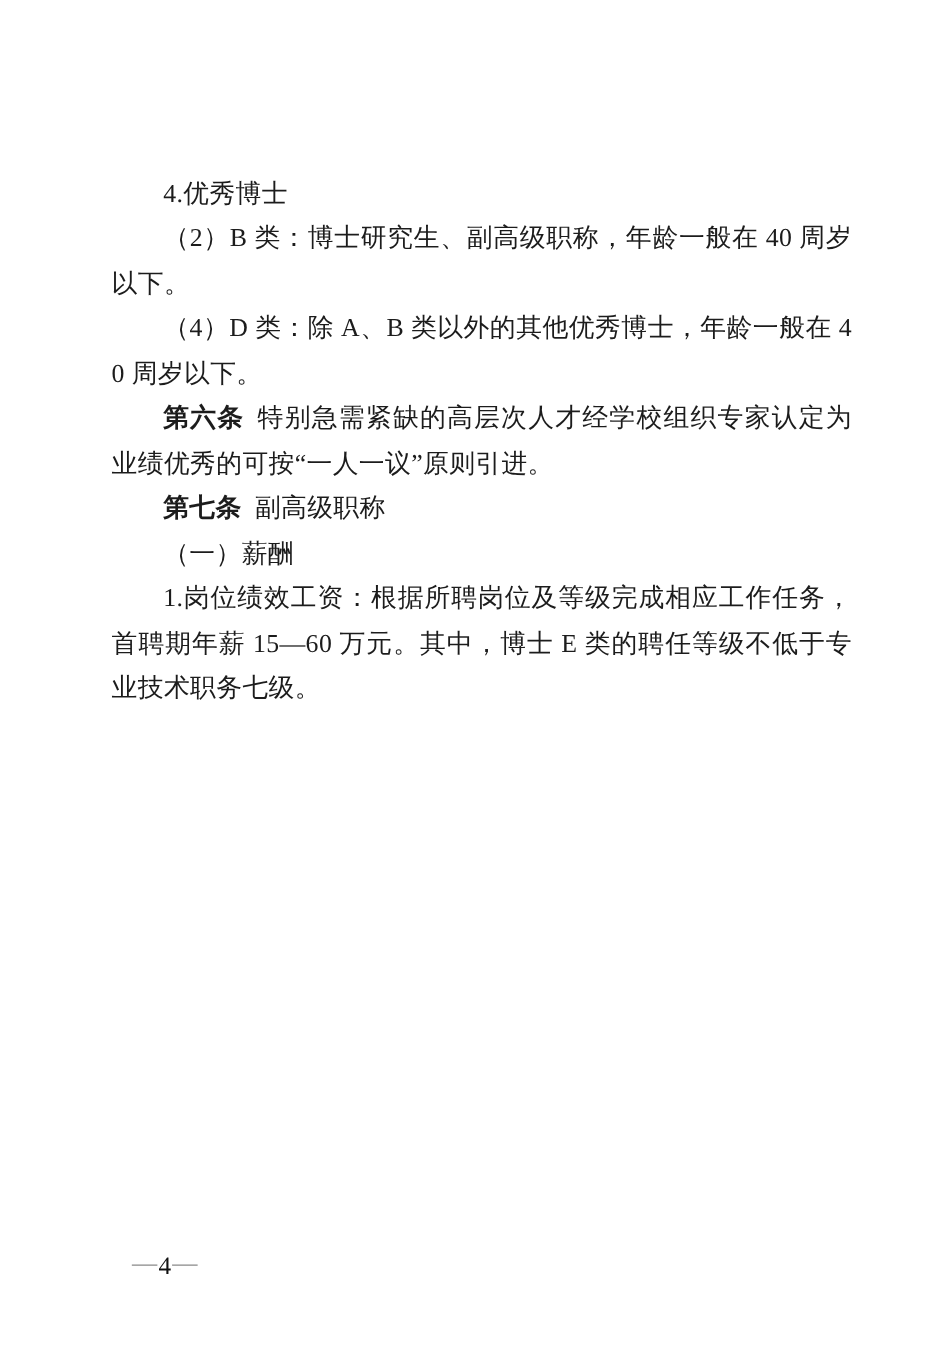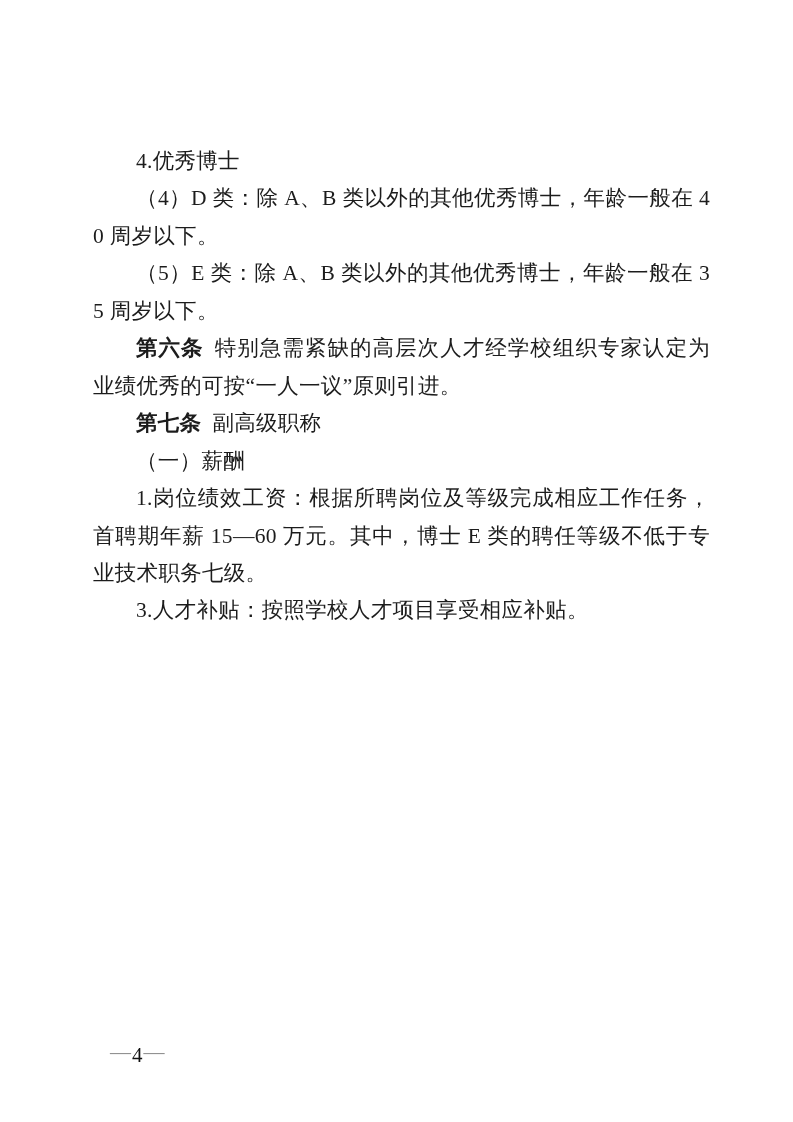--- a/index.html
+++ b/index.html
@@ -56,26 +56,25 @@
     padding: 0 1px;
   }
 </style>
 </head>
 <body>
 
 <div class="page">
 
   <main class="doc-body">
     <p class="para"><span>4.优秀博士</span></p>
+    <p class="para"><span>（2）B 类：博士研究生、副高级职称，年龄一般在 40 周岁以下。</span></p>
     <p class="para"><span>（4）D 类：除 A、B 类以外的其他优秀博士，年龄一般在 40 周岁以下。</span></p>
-    <p class="para"><span>（5）E 类：除 A、B 类以外的其他优秀博士，年龄一般在 35 周岁以下。</span></p>
     <p class="para"><b class="article">第六条</b><span>特别急需紧缺的高层次人才经学校组织专家认定为业绩优秀的可按“一人一议”原则引进。</span></p>
     <p class="para"><b class="article">第七条</b><span>副高级职称</span></p>
     <p class="para"><span>（一）薪酬</span></p>
     <p class="para"><span>1.岗位绩效工资：根据所聘岗位及等级完成相应工作任务，首聘期年薪 15—60 万元。其中，博士 E 类的聘任等级不低于专业技术职务七级。</span></p>
-    <p class="para"><span>3.人才补贴：按照学校人才项目享受相应补贴。</span></p>
   </main>
 
   <footer class="footer">
     <span class="dash">—</span><span class="num">4</span><span class="dash">—</span>
   </footer>
 
 </div>
 
 </body></html>

